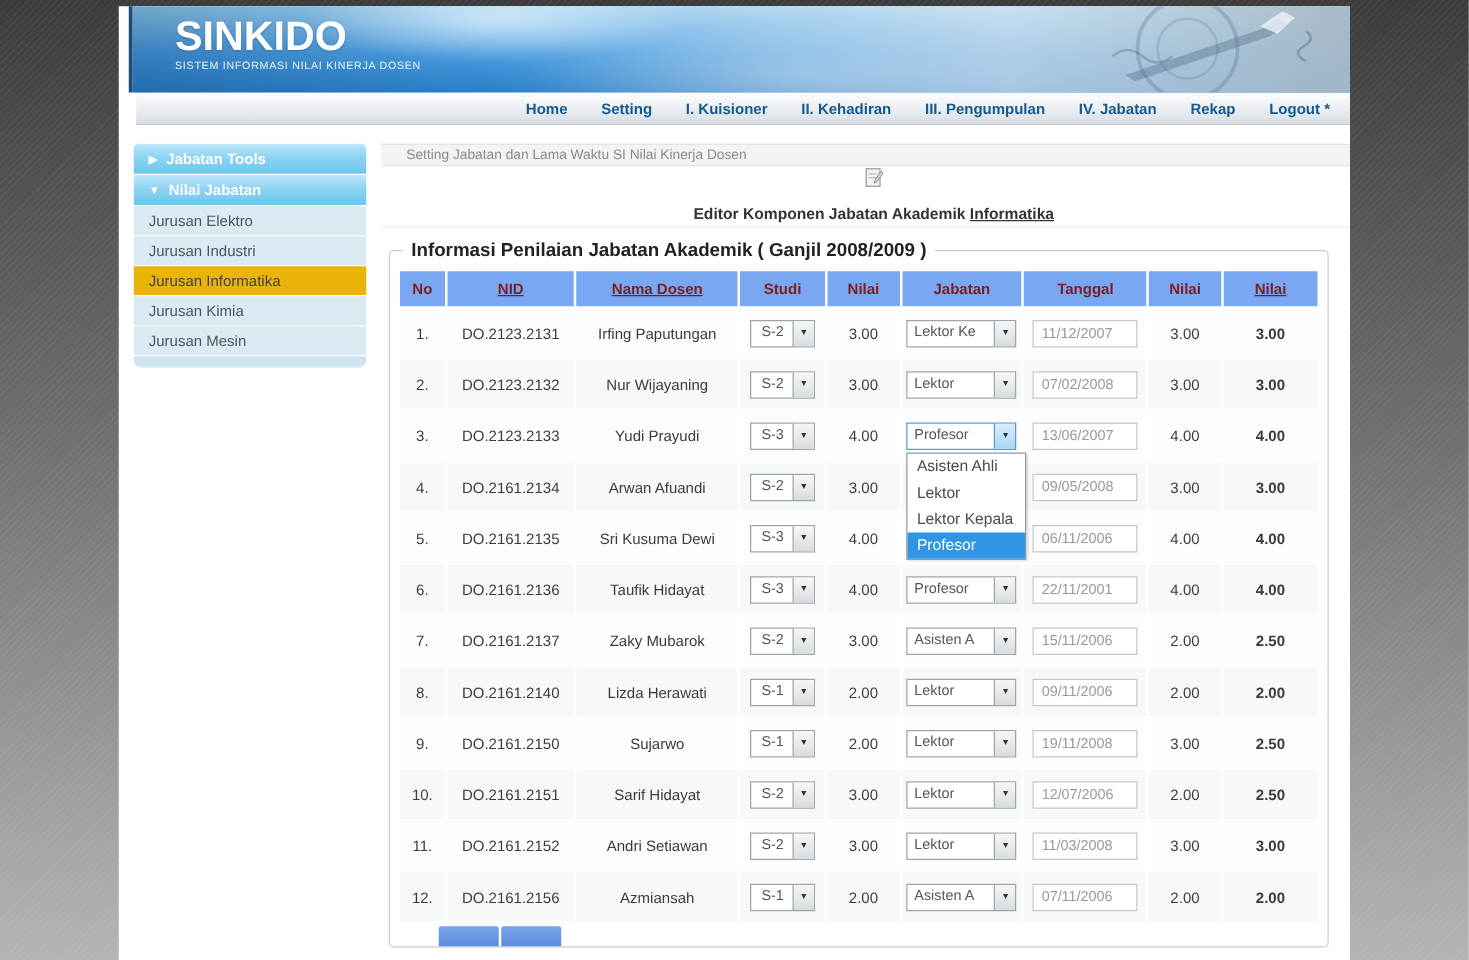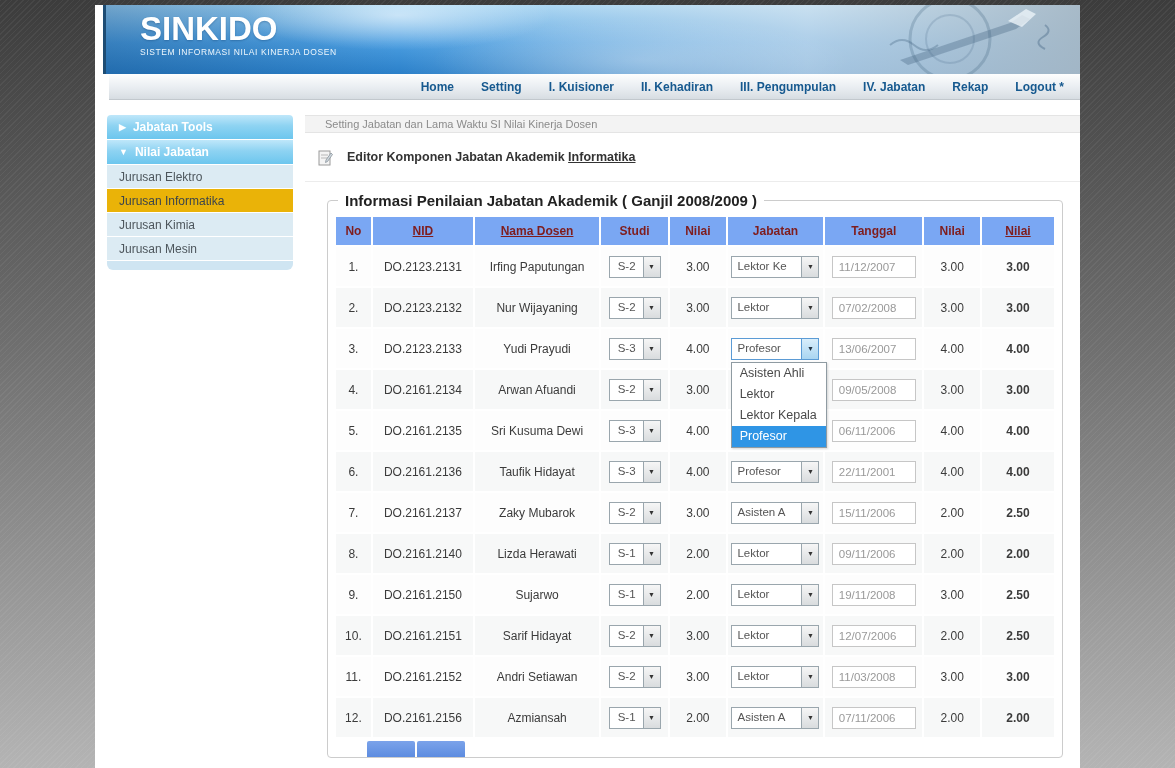--- a/index.html
+++ b/index.html
@@ -65,27 +65,27 @@
   
   .main { flex:1; margin-left:12px; min-width:0; }
   .breadcrumb {
     height:18px; background:#f3f3f3;
     border-top:1px solid #e4e4e4; border-bottom:1px solid #e4e4e4;
     display:flex; align-items:center; padding-left:20px;
     font-size:11px; color:#8b8b8b;
   }
   .editor-row {
     height:49px; display:flex; align-items:center; gap:14px;
-    padding-left:13px; border-bottom:1px solid #ececec;
+    padding-left:13px; border-bottom:1px solid #ececec;flex-direction:column;
   }
   .editor-row .txt { font-size:12.5px; font-weight:bold; color:#333; }
   .editor-row .txt a { color:#333; text-decoration:underline; cursor:pointer; }
   
   fieldset.panel {
-    margin:10px 17px 0 22px;
+    margin:10px 17px 0 6px;
     border:1px solid #cccccc; border-radius:4px;
     padding:4px 6px 0 6px;
   }
   fieldset.panel legend {
     font-size:15px; font-weight:bold; color:#222;
     padding:0 7px; margin-left:4px;
   }
   
   table.grid { border-collapse:separate; border-spacing:2px; margin-top:2px; }
   table.grid th {
@@ -178,20 +178,21 @@
       <div class="side-head">
         <span class="arr">▶</span>
         <span>Jabatan Tools</span>
       </div>
       <div class="side-head">
         <span class="arr">▼</span>
         <span>Nilai Jabatan</span>
       </div>
       <div id="side-items">
           <div class="side-item">Jurusan Elektro</div>
+          <div class="side-item">Jurusan Industri</div>
           <div class="side-item sel">Jurusan Informatika</div>
           <div class="side-item">Jurusan Kimia</div>
           <div class="side-item">Jurusan Mesin</div>
         </div>
       <div class="side-cap"></div>
     </div>
 
     <div class="main">
       <div class="breadcrumb">Setting Jabatan dan Lama Waktu SI Nilai Kinerja Dosen</div>
 

